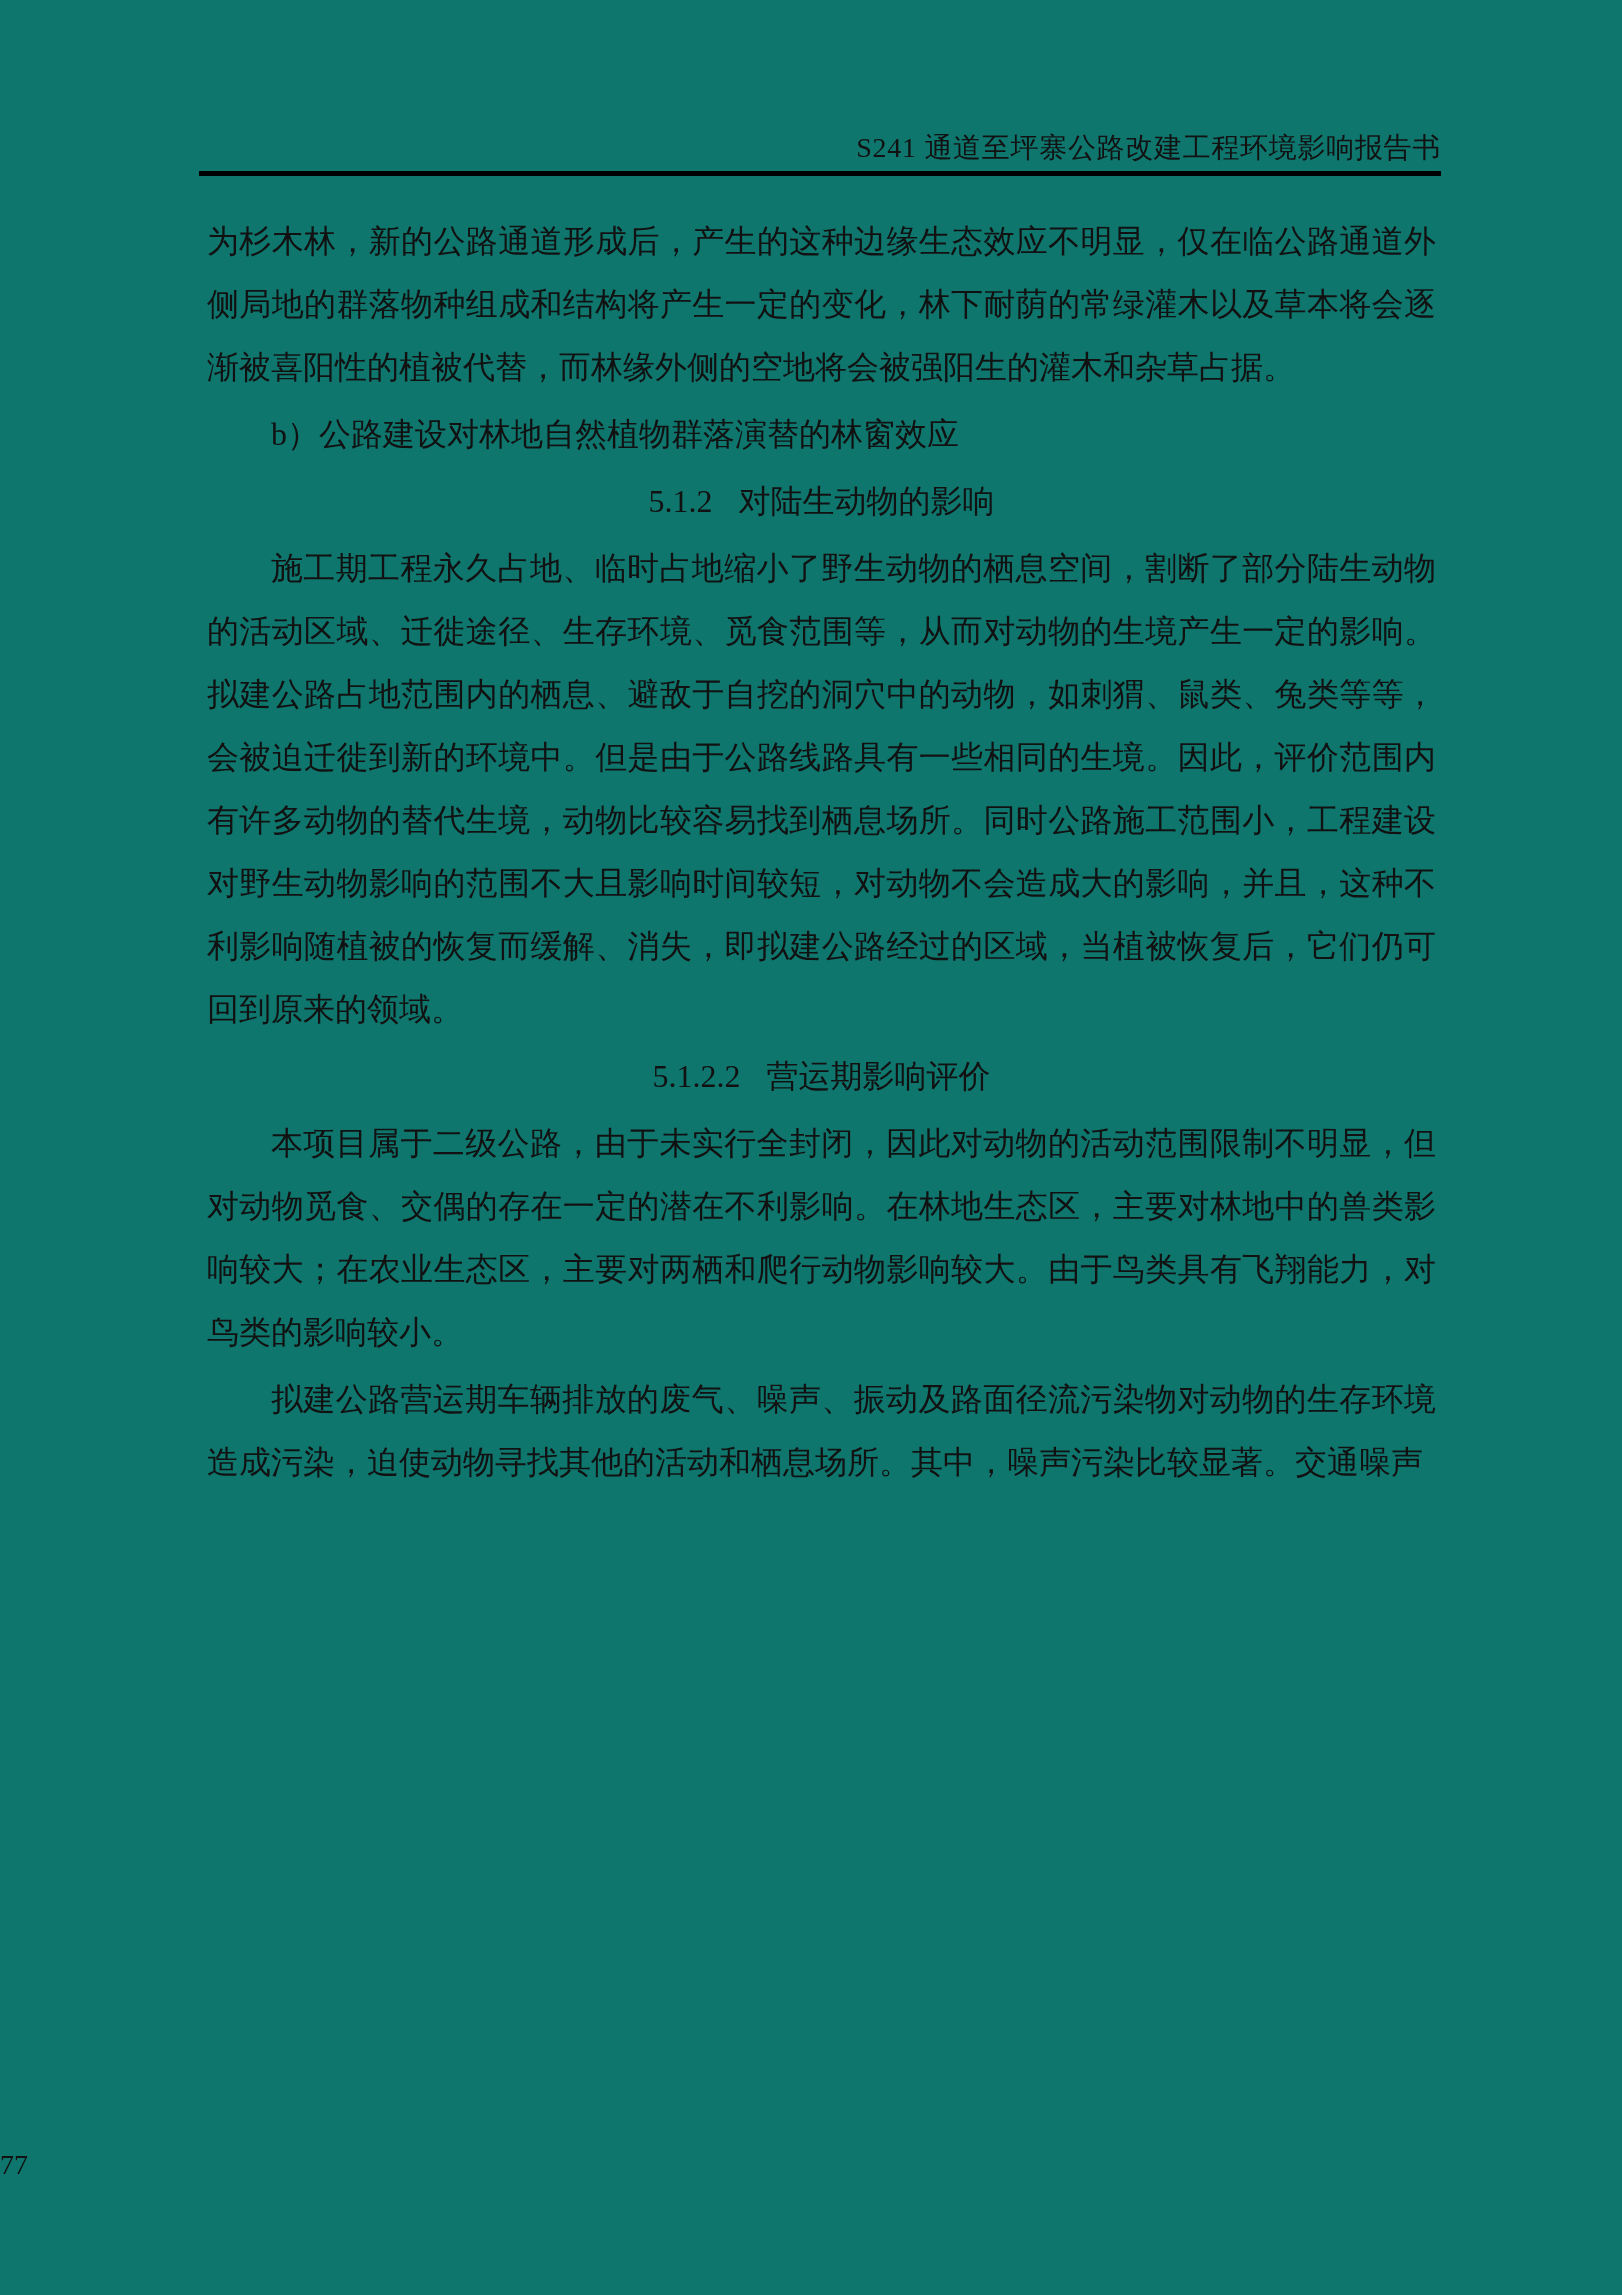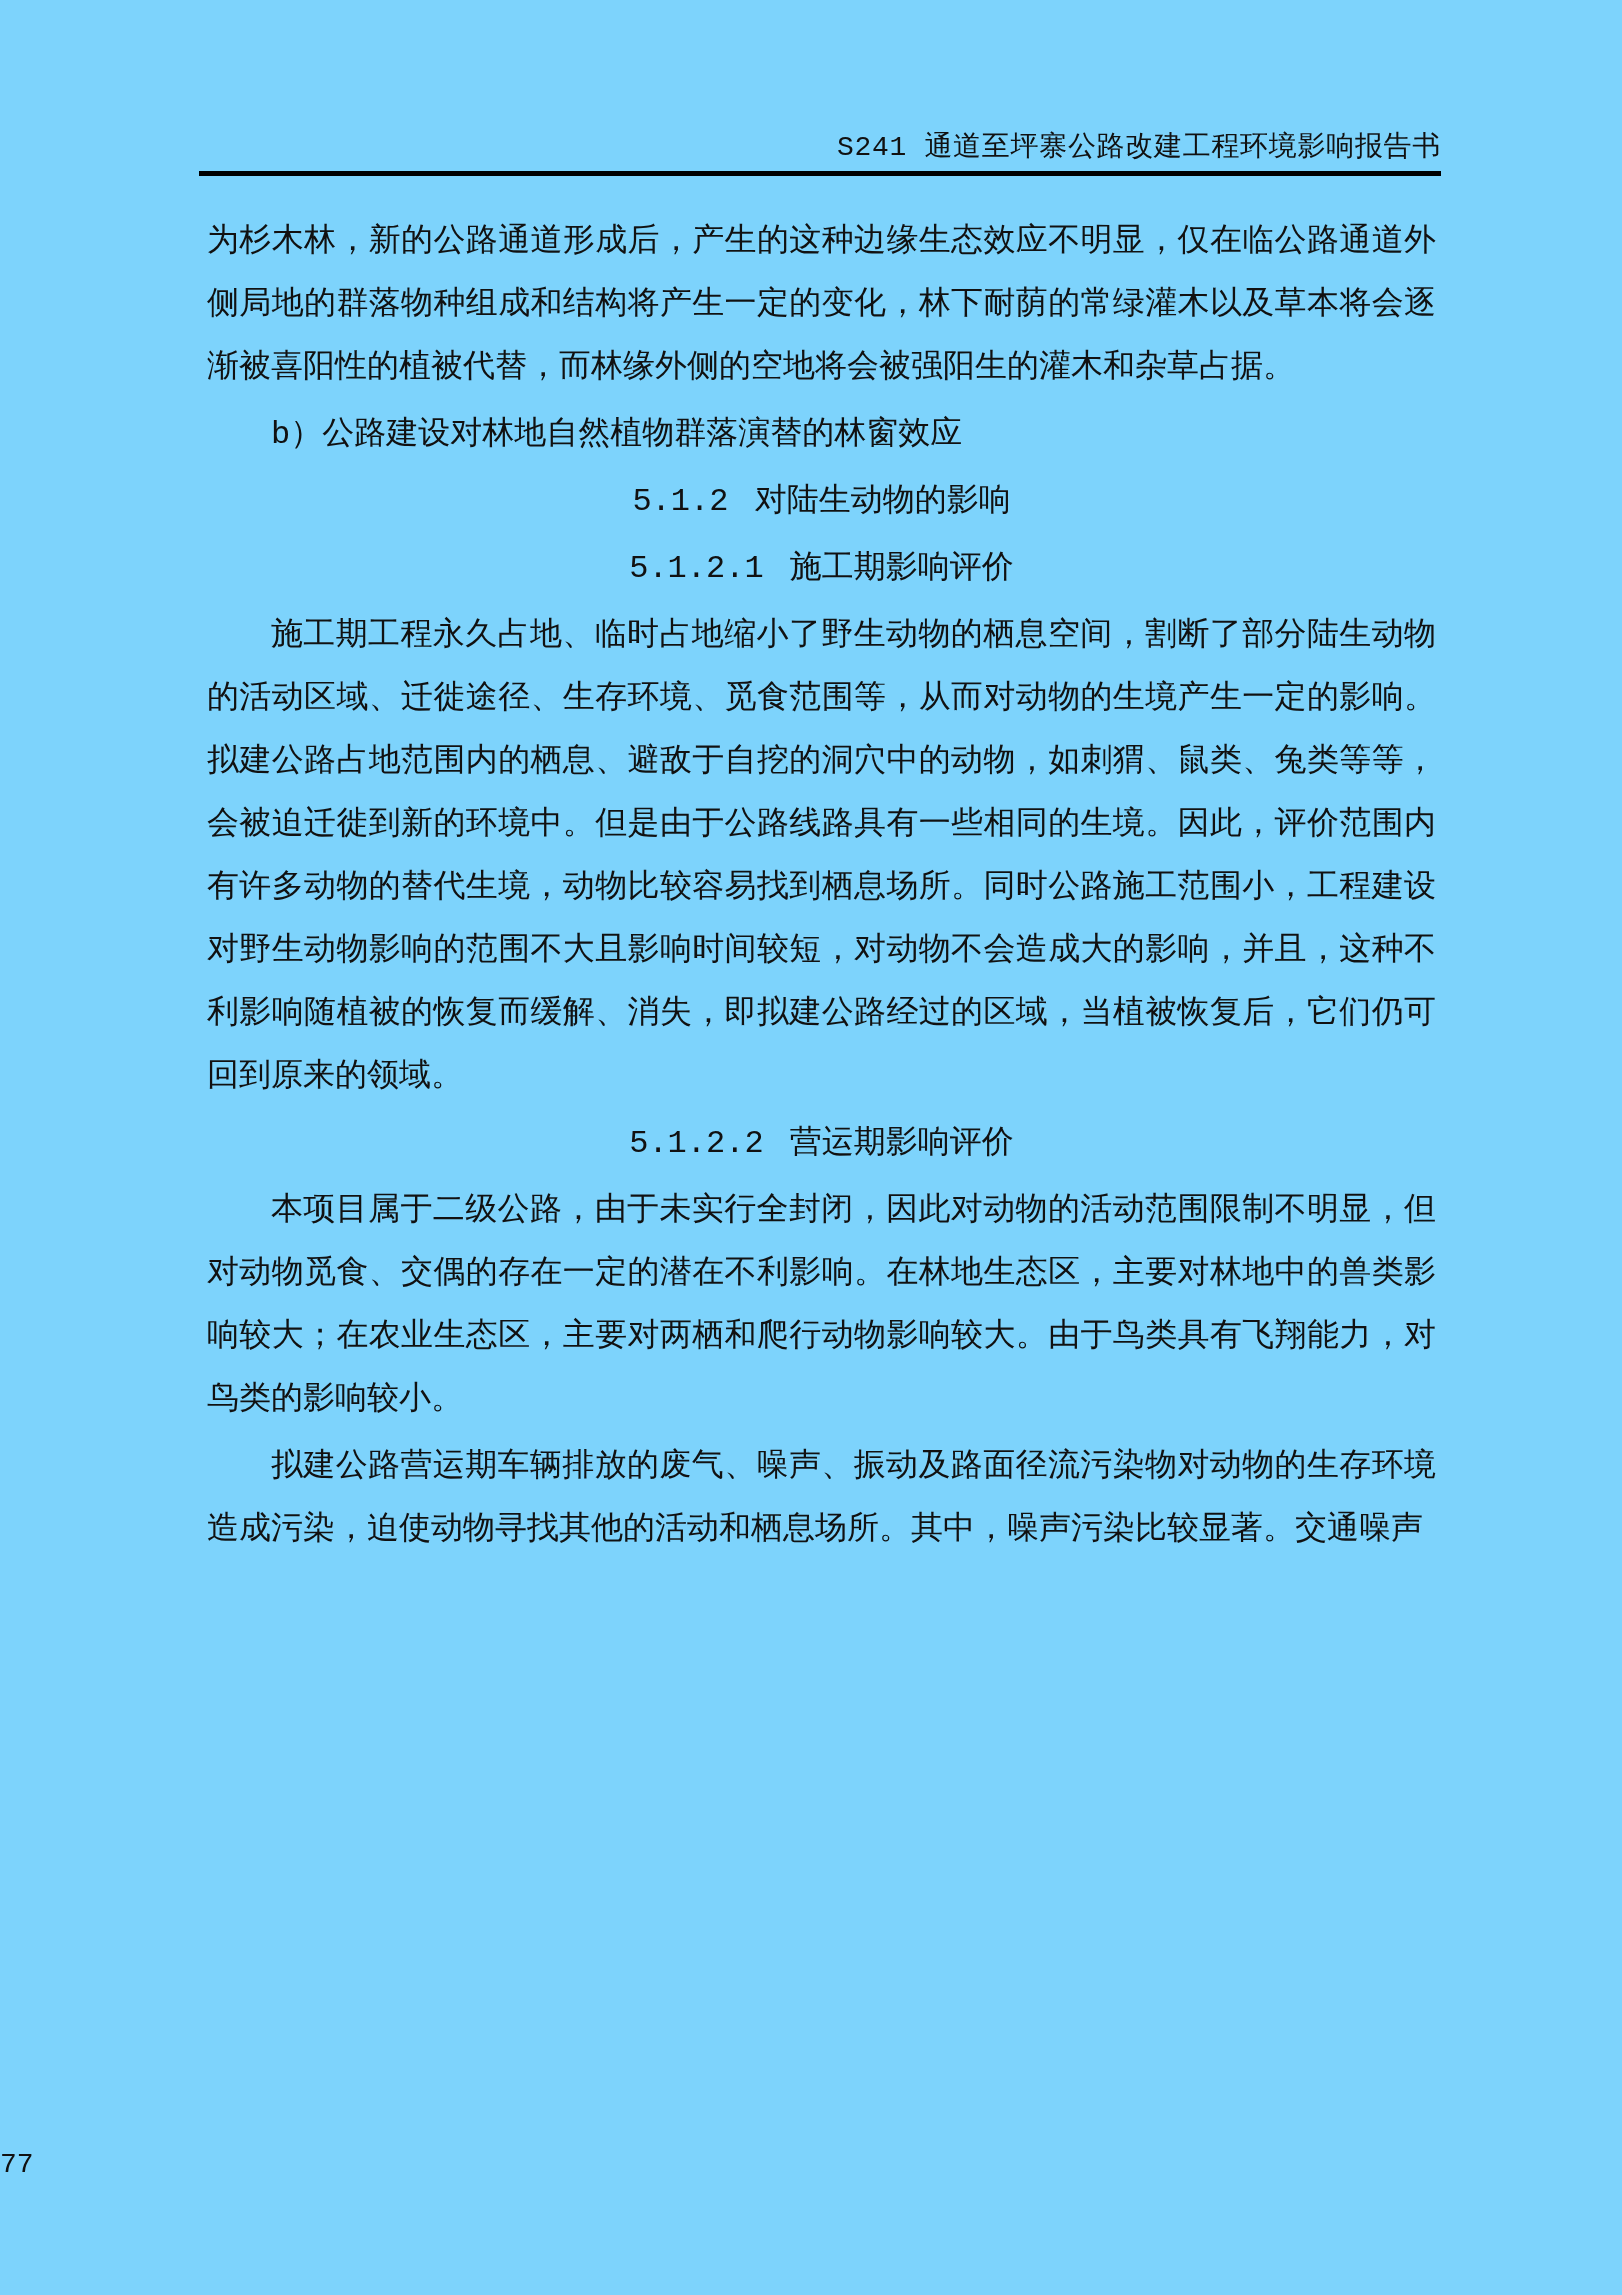--- a/index.html
+++ b/index.html
@@ -5,22 +5,22 @@
   html, body {
     margin: 0;
     padding: 0;
     background: #888;
   }
   .page {
     position: relative;
     width: 1622px;
     height: 2295px;
     margin: 0 auto;
-    background: #7dd3fc;
-    font-family: Liberation Mono, monospace;
+    background: #0f766e;
+    font-family: Liberation Serif, serif;
     color: #111111;
     overflow: hidden;
   }
   .header-title {
     position: absolute;
     left: 203px;
     top: 131px;
     width: 1238px;
     text-align: right;
     font-size: 28px;
@@ -73,21 +73,20 @@
 </head>
 <body>
 
 <div class="page">
   <div class="header-title">S241 通道至坪寨公路改建工程环境影响报告书</div>
   <div class="header-rule"></div>
   <div class="doc-body">
       <p class="para">为杉木林，新的公路通道形成后，产生的这种边缘生态效应不明显，仅在临公路通道外侧局地的群落物种组成和结构将产生一定的变化，林下耐荫的常绿灌木以及草本将会逐渐被喜阳性的植被代替，而林缘外侧的空地将会被强阳生的灌木和杂草占据。</p>
       <p class="para indent">b）公路建设对林地自然植物群落演替的林窗效应</p>
       <p class="heading"><span class="h-num">5.1.2</span><span>对陆生动物的影响</span></p>
-      <p class="heading"><span class="h-num">5.1.2.1</span><span>施工期影响评价</span></p>
       <p class="para indent">施工期工程永久占地、临时占地缩小了野生动物的栖息空间，割断了部分陆生动物的活动区域、迁徙途径、生存环境、觅食范围等，从而对动物的生境产生一定的影响。拟建公路占地范围内的栖息、避敌于自挖的洞穴中的动物，如刺猬、鼠类、兔类等等，会被迫迁徙到新的环境中。但是由于公路线路具有一些相同的生境。因此，评价范围内有许多动物的替代生境，动物比较容易找到栖息场所。同时公路施工范围小，工程建设对野生动物影响的范围不大且影响时间较短，对动物不会造成大的影响，并且，这种不利影响随植被的恢复而缓解、消失，即拟建公路经过的区域，当植被恢复后，它们仍可回到原来的领域。</p>
       <p class="heading"><span class="h-num">5.1.2.2</span><span>营运期影响评价</span></p>
       <p class="para indent">本项目属于二级公路，由于未实行全封闭，因此对动物的活动范围限制不明显，但对动物觅食、交偶的存在一定的潜在不利影响。在林地生态区，主要对林地中的兽类影响较大；在农业生态区，主要对两栖和爬行动物影响较大。由于鸟类具有飞翔能力，对鸟类的影响较小。</p>
       <p class="para indent">拟建公路营运期车辆排放的废气、噪声、振动及路面径流污染物对动物的生存环境造成污染，迫使动物寻找其他的活动和栖息场所。其中，噪声污染比较显著。交通噪声</p>
     </div>
   <div class="page-number">77</div>
 </div>
 
 
 </body></html>

